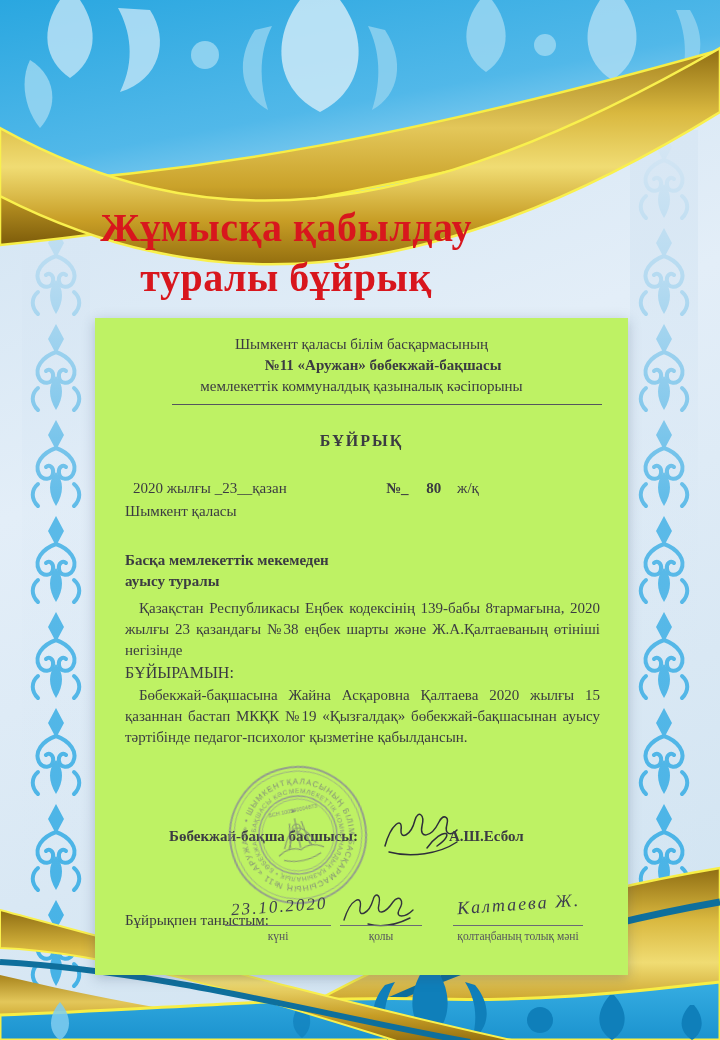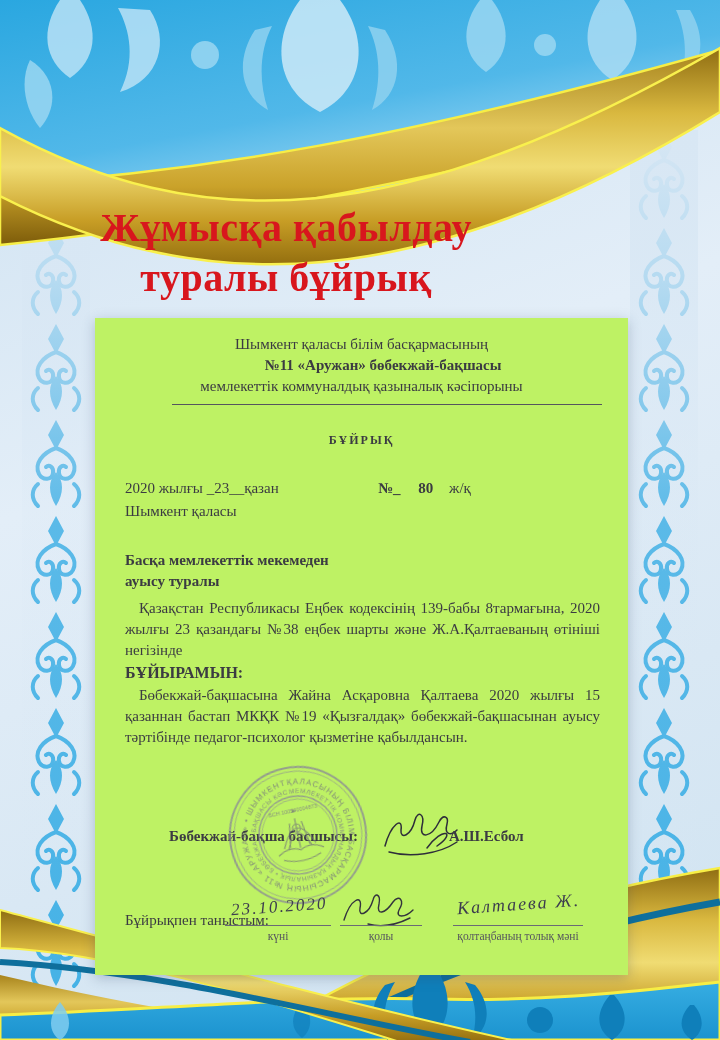--- a/index.html
+++ b/index.html
@@ -23,31 +23,31 @@
   
   #paper{
     left:95px;top:318px;width:533px;height:657px;z-index:4;
     background:#bef264;box-shadow:0 3px 12px rgba(50,70,100,0.28);
     color:#3b3b42;font-size:15px;line-height:21px;
   }
   #paper .center{text-align:center;}
   .org-block{padding-top:16px;}
   .bold{font-weight:bold;padding-left:43px;}
   #org-rule{left:77px;top:86px;width:430px;border-bottom:1.2px solid #55555e;}
-  #order-heading{top:112px;left:0;width:100%;text-align:center;font-weight:bold;font-size:12px;letter-spacing:2px;}
-  #date-row{top:160px;left:0;width:100%;height:22px;font-family:Liberation Serif, serif;}
+  #order-heading{top:112px;left:0;width:100%;text-align:center;font-weight:bold;font-size:16px;letter-spacing:2px;}
+  #date-row{top:160px;left:8px;width:100%;height:22px;font-family:Liberation Serif, serif;}
   #date-text{left:30px;top:0;}
   #num-group{left:283px;top:0;}
   #num-group .num-label,#num-group .num-value{font-weight:bold;}
   #num-group .num-value{margin-left:14px;}
   #num-group .num-unit{margin-left:12px;}
   #city-line{top:183px;left:30px;}
   #subject{top:232px;left:30px;font-weight:bold;line-height:21px;}
   #para-basis{top:280px;left:30px;width:475px;text-align:justify;text-indent:14px;margin:0;}
-  #order-word{top:344px;left:30px;font-weight:bold;font-size:16px;}
+  #order-word{top:344px;left:30px;font-weight:normal;font-size:16px;}
   #para-order{top:367px;left:30px;width:475px;text-align:justify;text-indent:14px;margin:0;}
   
   #stamp{left:130px;top:444px;opacity:0.88;}
   #director-row{top:508px;left:0;width:100%;height:30px;margin-left:44px;}
   #director-label{left:30px;top:0;font-weight:bold;}
   #director-sig{left:242px;top:-18px;}
   #director-name{left:310px;top:0;font-weight:bold;}
   
   .handwrite{
     font-style:italic;color:#3d3d4e;letter-spacing:2px;font-size:17px;

